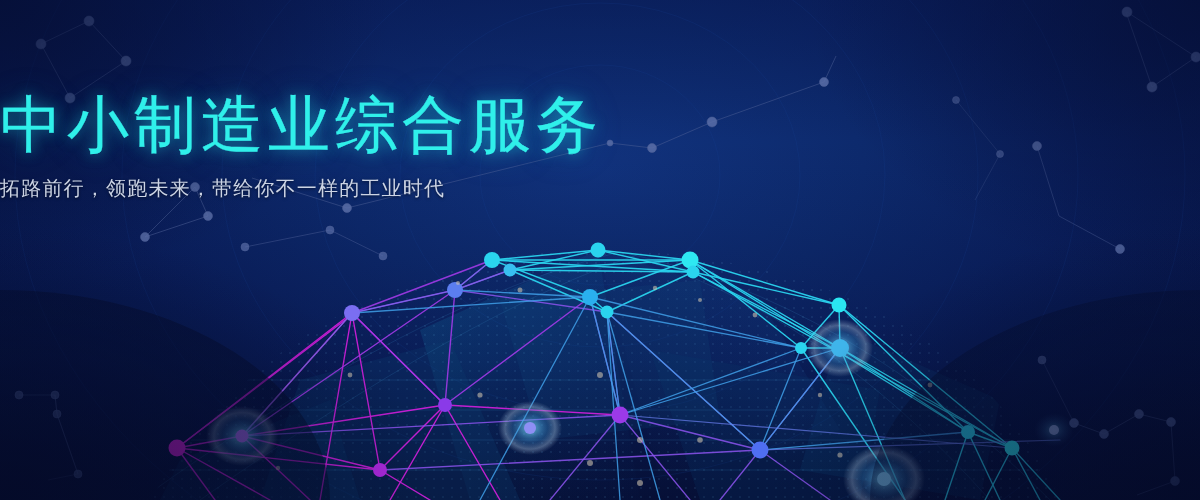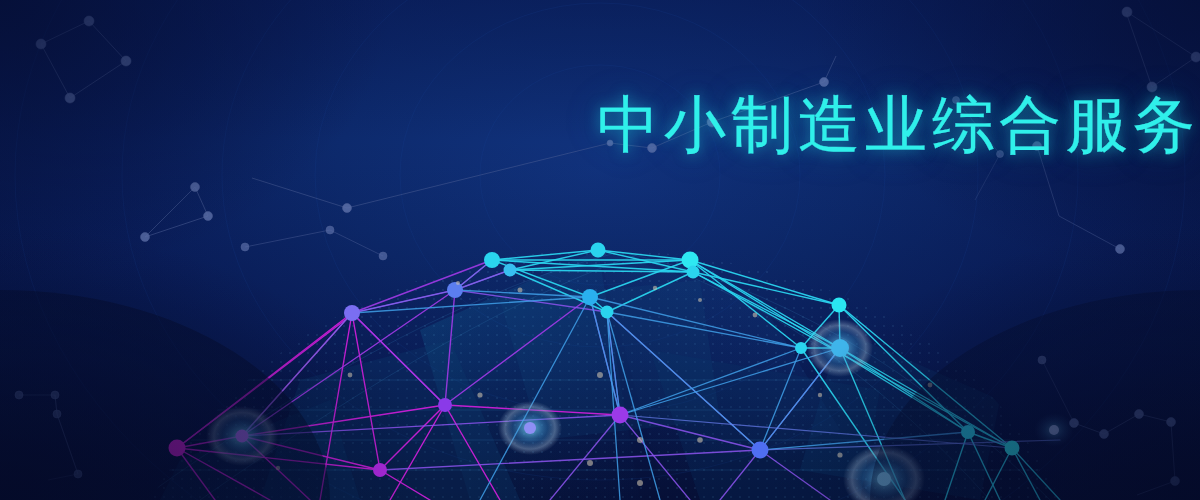--- a/index.html
+++ b/index.html
@@ -31,21 +31,21 @@
       radial-gradient(ellipse 560px 400px at 100% 0%, rgba(5,14,52,.72), rgba(5,14,52,0) 70%),
       radial-gradient(ellipse 600px 380px at 0% 100%, rgba(4,10,40,.88), rgba(4,10,40,0) 72%),
       radial-gradient(ellipse 600px 380px at 100% 100%, rgba(4,10,40,.85), rgba(4,10,40,0) 72%);
   }
   .bg-rings{position:absolute;inset:0;opacity:.5;}
   .bg-svg{position:absolute;inset:0;}
 
   
   .text-wrap{
     position:absolute;left:0;right:0;top:92px;
-    text-align:right;z-index:40;padding-left:19px;
+    text-align:left;z-index:40;
   }
   .title{
     font-family:"DejaVu Sans","Liberation Sans",sans-serif;
     font-size:62px;
     line-height:1.05;
     letter-spacing:5px;
     font-weight:300;
     color:#2ff0ea;
     margin:0;
     text-shadow:0 0 14px rgba(30,220,230,.55), 0 0 34px rgba(20,160,220,.35);
@@ -368,15 +368,16 @@
       <rect x="0" y="0" width="1200" height="500" fill="none"></rect>
       <ellipse cx="0" cy="500" rx="330" ry="210" fill="url(#cornerDark)" opacity="0.55"></ellipse>
       <ellipse cx="1200" cy="500" rx="330" ry="210" fill="url(#cornerDark)" opacity="0.45"></ellipse>
     </g>
   </svg>
 
   <div class="bg-corner"></div>
 
   <div class="text-wrap">
     <h1 class="title">中小制造业综合服务</h1>
+    <p class="subtitle">拓路前行，领跑未来，带给你不一样的工业时代</p>
   </div>
 
 </div>
 
 </body></html>

